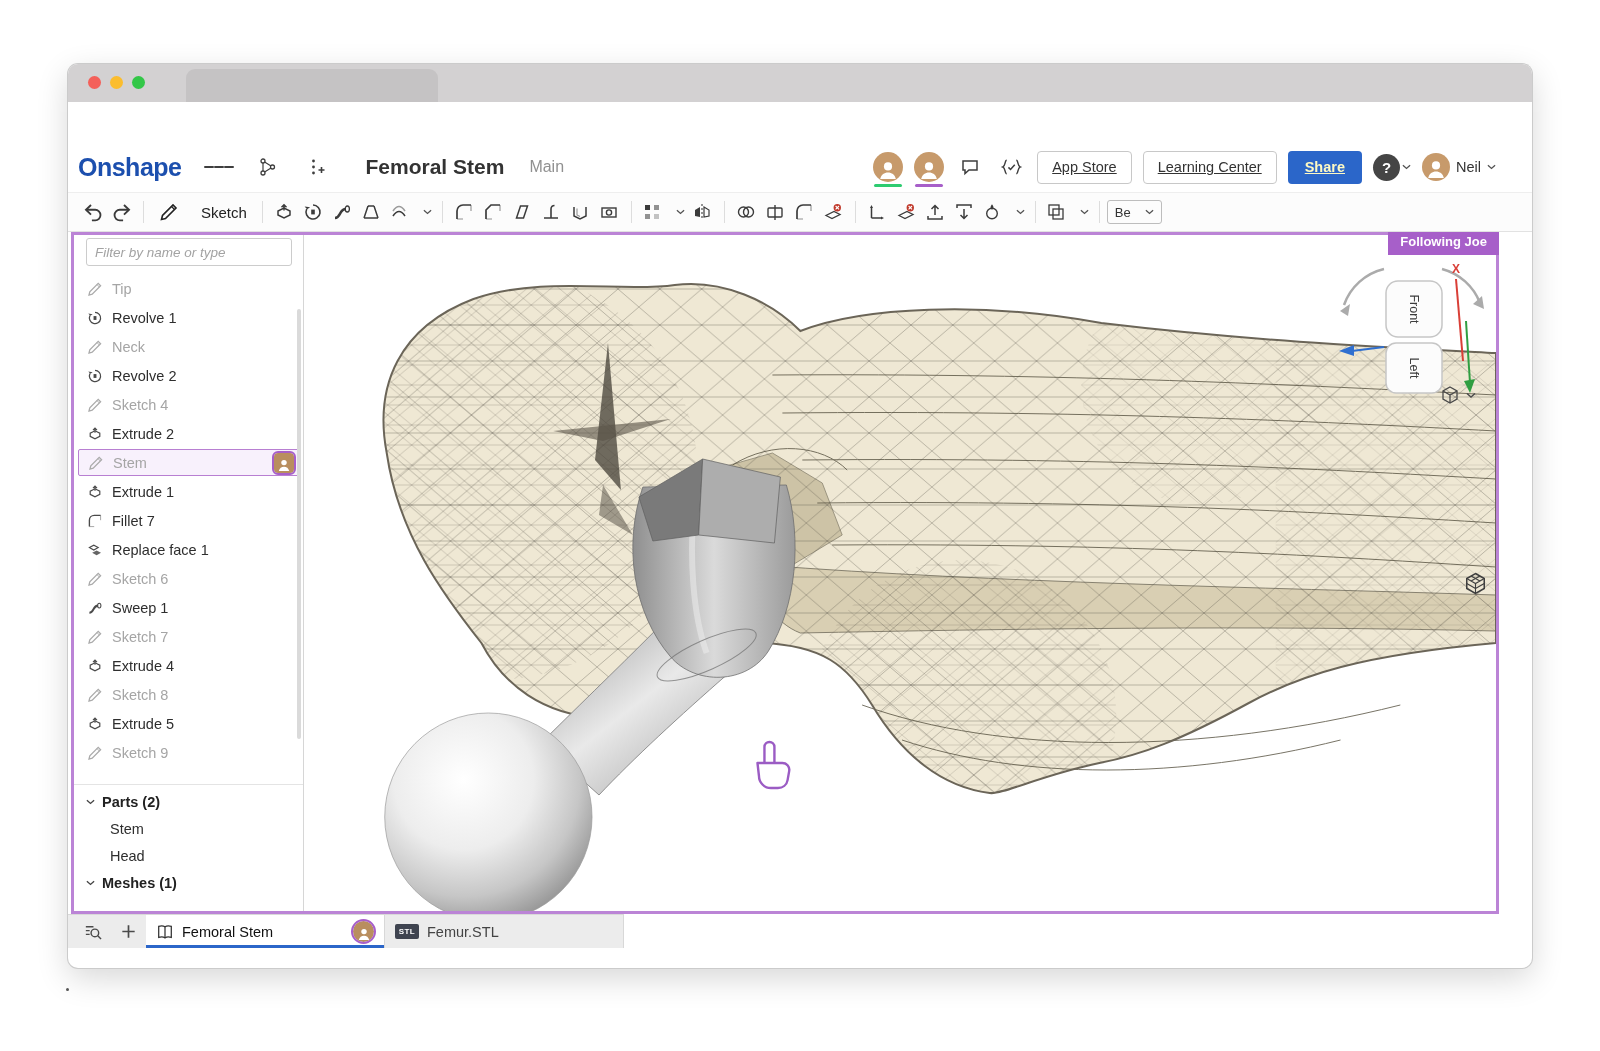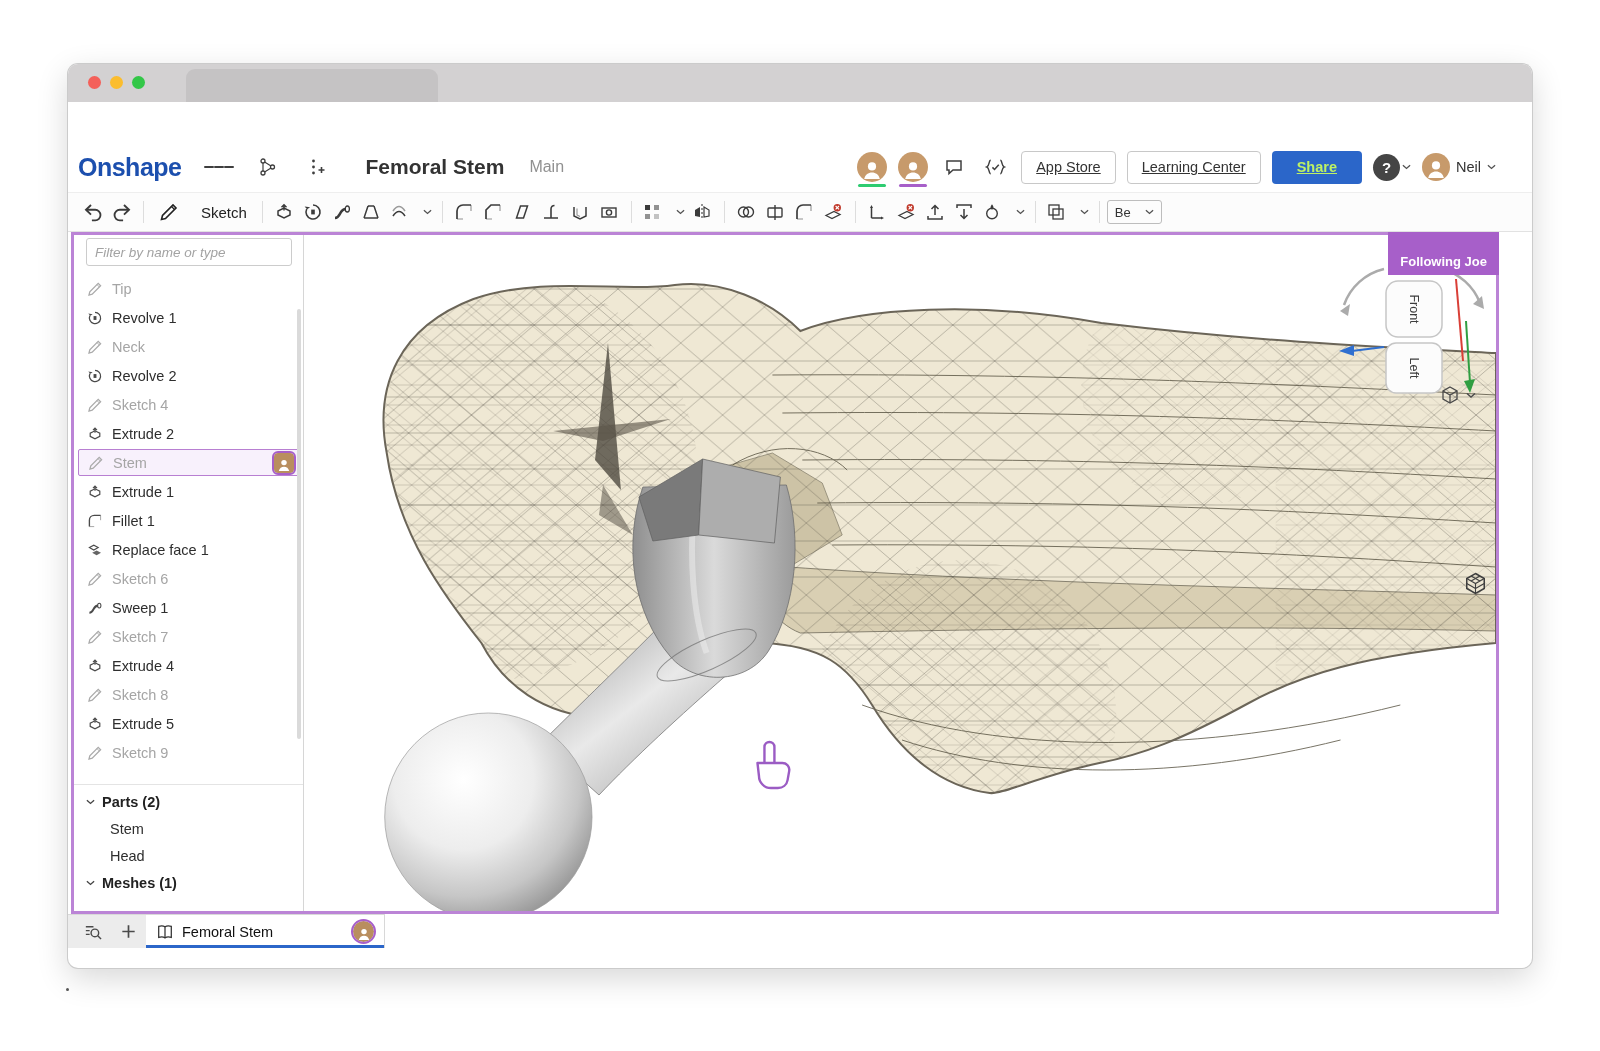--- a/index.html
+++ b/index.html
@@ -26,39 +26,39 @@
   .doc-title{font-size:21px;font-weight:700;color:#333;margin-left:14px;}
   .doc-branch{font-size:16px;color:#909090;margin-left:6px;}
   .hright{margin-left:auto;display:flex;align-items:center;gap:11px;}
   .hav{position:relative;width:30px;height:30px;border-radius:50%;background:#c79a6b;overflow:visible;cursor:pointer;flex-shrink:0;}
   .hav .clip{position:absolute;inset:0;border-radius:50%;overflow:hidden;display:flex;align-items:flex-end;justify-content:center;}
   .hav svg{width:24px;height:24px;color:#fff;}
   .hav::after{content:"";position:absolute;left:1px;right:1px;bottom:-5px;height:3px;border-radius:2px;background:var(--presence-green,#2ecc71);}
   .hav.purple::after{background:var(--following-purple,#a75fc9);}
   .hav.plain::after{display:none;}
   .btn{height:33px;padding:0 14px;border:1px solid #c8c8c8;border-radius:4px;background:#fff;font-size:14.5px;color:#333;cursor:pointer;text-decoration:underline;}
-  .btn.primary{background:var(--accent-blue,#2b66c9);border-color:transparent;color:#bef264;font-weight:600;padding:0 24px;}
+  .btn.primary{background:var(--accent-blue,#2b66c9);border-color:transparent;color:#fef9c3;font-weight:600;padding:0 16px;}
   .help{width:27px;height:27px;border-radius:50%;background:#454545;color:#fff;font-size:15px;font-weight:700;display:flex;align-items:center;justify-content:center;cursor:pointer;}
   .chevi{width:9px;height:6px;color:#555;flex-shrink:0;}
   .user-chip{display:flex;align-items:center;gap:6px;font-size:14.5px;color:#333;cursor:pointer;}
   .iconpair{display:flex;align-items:center;gap:2px;cursor:pointer;}
 
   
   .app-toolbar{height:38px;display:flex;align-items:center;padding:0 10px;background:#fcfcfc;border-top:1px solid #eeeeee;border-bottom:1px solid #e2e2e2;}
   .tbtn{display:inline-flex;align-items:center;gap:14px;height:30px;min-width:29px;justify-content:center;border:none;background:none;color:#3b3b3b;cursor:pointer;border-radius:3px;padding:0 3px;}
   .tbtn svg.tic{width:20px;height:20px;}
   .tbtn svg.big{width:22px;height:22px;}
   .flip{transform:scaleX(-1);} .flipv{transform:scaleY(-1);}
   .tdiv{width:1px;height:22px;background:#ddd;margin:0 7px;flex-shrink:0;}
   .sketchb{font-size:15px;color:#222;gap:22px;padding:0 8px;}
   .beb{border:1px solid #bdbdbd;font-size:13px;padding:0 7px;height:24px;color:#333;}
 
   
   .content{display:flex;margin-left:3px;width:1428px;height:682px;border:3px solid var(--frame-purple,#bb84d6);box-sizing:border-box;position:relative;background:#fff;}
-  .badge{position:absolute;top:-3px;right:-3px;background:var(--following-purple,#a75fc9);color:#fff;font-size:13px;font-weight:700;padding:22px 12px 6px;z-index:6;}
+  .badge{position:absolute;top:-3px;right:-3px;background:var(--following-purple,#a75fc9);color:#fff;font-size:13px;font-weight:700;padding:2px 12px 6px;z-index:6;}
 
   
   .panel{width:229px;border-right:1px solid #d6d6d6;background:#fff;position:relative;flex-shrink:0;overflow:hidden;}
   .phead{display:flex;align-items:center;padding:9px 10px 5px 12px;}
   .ptitle{font-size:14.5px;font-weight:700;color:#222;flex:1;}
   .pico{width:19px;height:19px;color:#444;margin-left:9px;cursor:pointer;}
   .filter{display:block;margin:3px 10px 8px 12px;width:188px;height:26px;border:1px solid #ccc;border-radius:3px;font-size:13.5px;padding:0 8px;color:#333;box-sizing:content-box;}
   .filter::placeholder{color:#a3a3a3;font-style:italic;}
   .frow{display:flex;align-items:center;gap:9px;height:29px;padding:0 8px 0 13px;font-size:14.5px;color:#2e2e2e;cursor:pointer;}
   .frow svg.fic{width:16px;height:16px;color:#4a4a4a;flex-shrink:0;}
@@ -554,21 +554,21 @@
       <div class="frow">
           <svg class="fic">
             <use href="#i-extrude"></use>
           </svg>
           <span class="flab">Extrude 1</span>
         </div>
       <div class="frow">
           <svg class="fic">
             <use href="#i-fillet"></use>
           </svg>
-          <span class="flab">Fillet 1</span>
+          <span class="flab">Fillet 7</span>
         </div>
       <div class="frow">
           <svg class="fic">
             <use href="#i-replace"></use>
           </svg>
           <span class="flab">Replace face 1</span>
         </div>
       <div class="frow muted">
           <svg class="fic">
             <use href="#i-pencil"></use>
@@ -751,18 +751,22 @@
         <svg class="tabic">
             <use href="#i-book"></use>
           </svg>
         <span>Femoral Stem</span>
         <span class="tava">
             <svg>
               <use href="#i-person"></use>
             </svg>
           </span>
       </div>
+      <div class="tab">
+        <span class="stlbadge">STL</span>
+        <span>Femur.STL</span>
+      </div>
     </div>
   </div>
 
 </div>
 
 <span class="stray"></span>
 
 </body></html>

